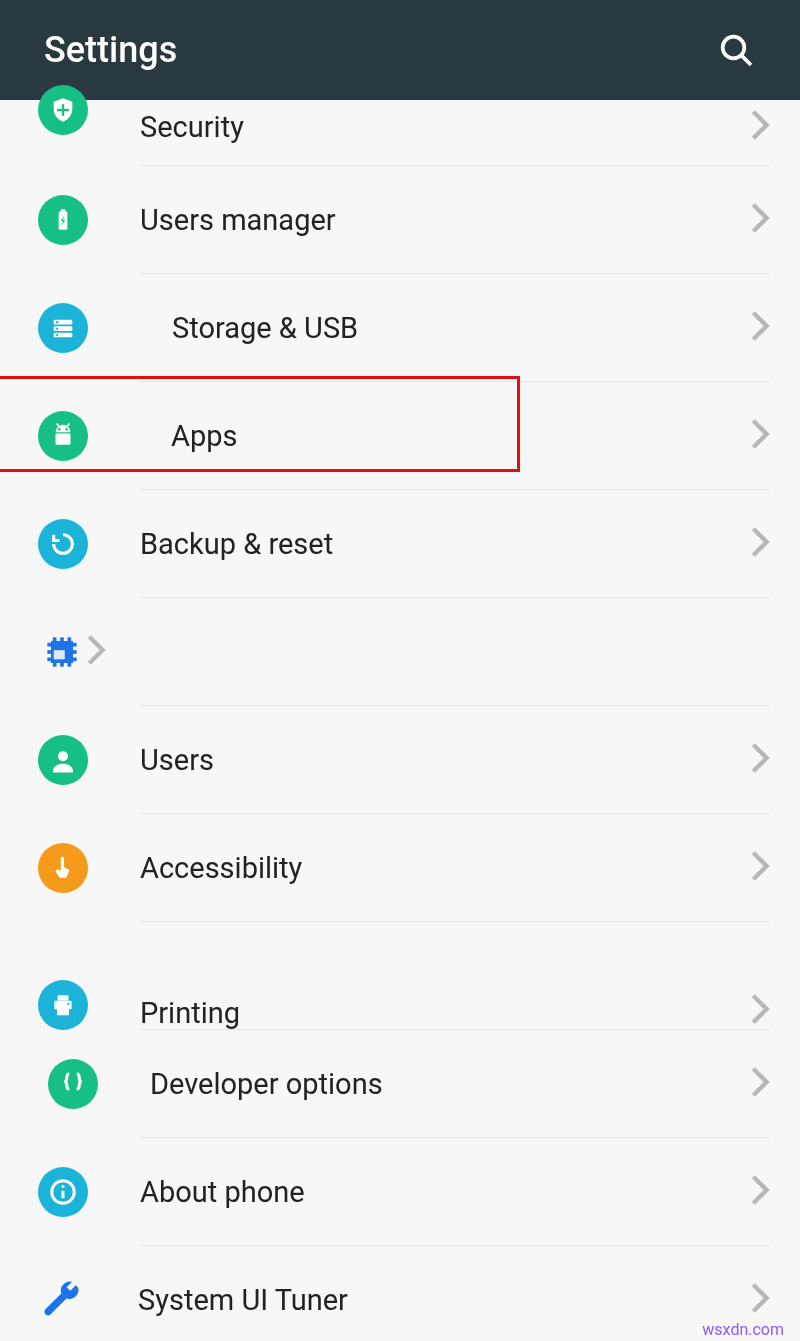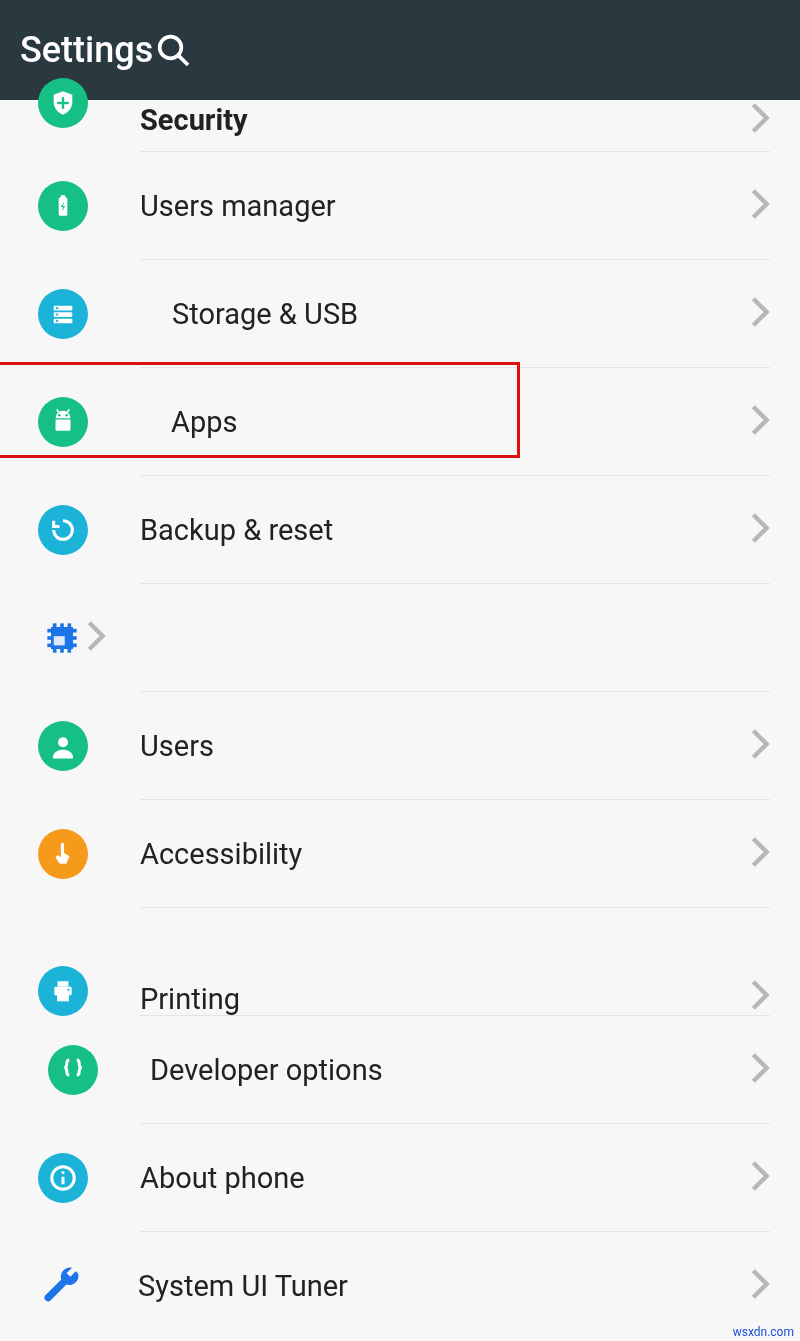--- a/index.html
+++ b/index.html
@@ -9,36 +9,37 @@
       width: 800px;
       height: 1341px;
       overflow: hidden;
     }
     .header {
       background: #2a3840;
       color: #fff;
       height: 100px;
       display: flex;
       align-items: center;
-      padding: 0 20px;
+      justify-content: space-between;
+      padding: 0 44px;
     }
     .header-title {
       font-size: 36px;
       font-weight: 500;
     }
     .search-btn { display:flex; align-items:center; justify-content:center; }
     .list { padding-top: 0; }
     .row {
       display: flex;
       align-items: center;
       height: 108px;
       padding: 0 30px 0 38px;
       position: relative;
     }
-    .row.first { height: 52px; font-weight: bold; }
+    .row.first { height: 66px; }
     .row.first .icon-wrap { margin-top: -46px; }
     .row.first .label-wrap, .row.first .chevron { margin-top: -12px; }
     .divider {
       position: absolute; left: 140px; right: 30px; bottom: 0;
       height: 1px; background: #e4e4e4;
     }
     .icon-wrap {
       width: 50px; height: 50px; border-radius: 50%;
       display:flex; align-items:center; justify-content:center;
       flex-shrink:0;
@@ -48,21 +49,21 @@
     .label {
       font-size: 29px;
       color: #222;
     }
     .chevron { flex-shrink:0; color:#b7b7b7; }
     .highlight {
       position:absolute; left:-28px; top:-6px; width:548px; height:96px;
       border:3px solid #d11;
       pointer-events:none;
     }
-    .footer-text{position:absolute;right:6px;bottom:2px;font-size:12px;color:#1d4ed8;}
+    .footer-text{position:absolute;right:16px;bottom:2px;font-size:16px;color:#8b5cf6;}
   </style>
 </head>
 <body>
 
 <div class="header">
   <div class="header-title">Settings</div>
   <div class="search-btn">
     <svg width="40" height="40" viewBox="0 0 24 24" fill="none" stroke="#fff" stroke-width="2.2">
       <circle cx="10.5" cy="10.5" r="6.5"></circle>
         <line x1="21" y1="21" x2="15.2" y2="15.2"></line>

